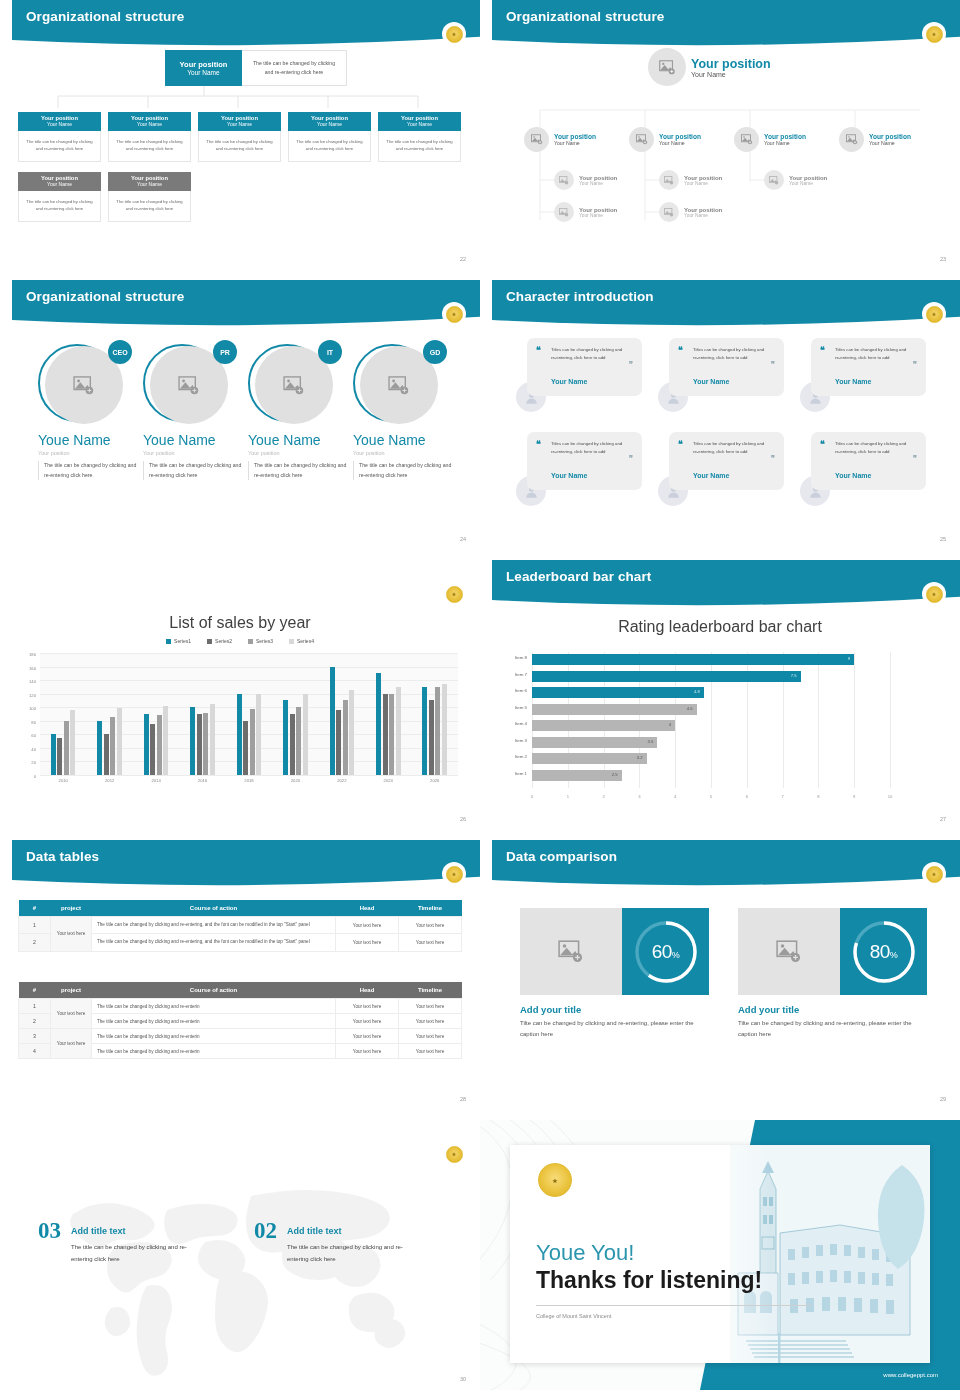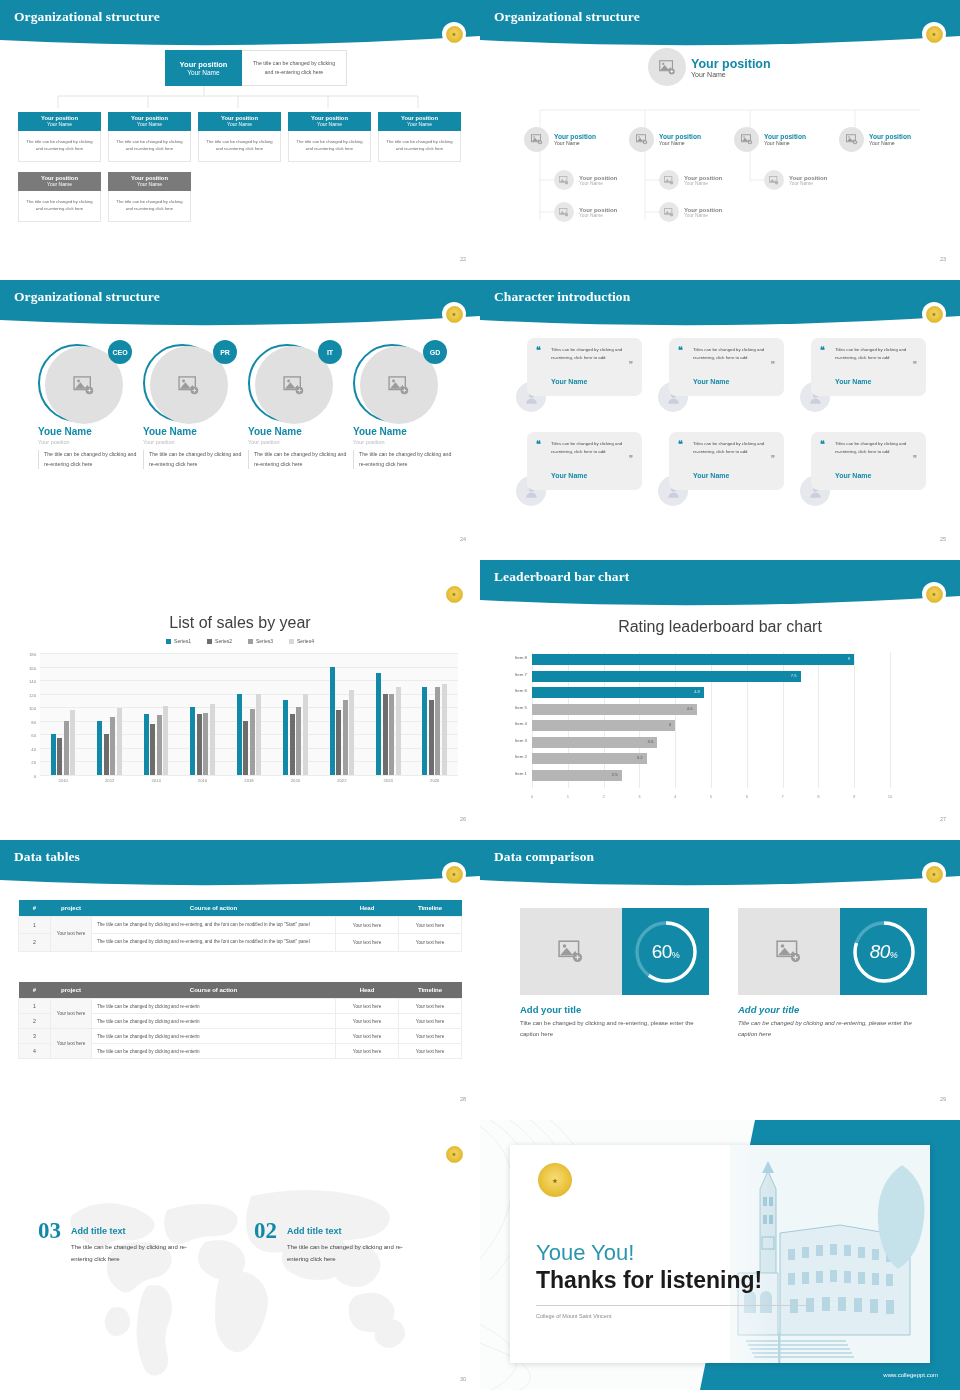--- a/index.html
+++ b/index.html
@@ -18,21 +18,21 @@
   .slide {
     position: relative;
     width: 480px; height: 270px;
     background: #ffffff;
     overflow: hidden;
     margin: 0;
   }
   .slide-inner { position: absolute; inset: 0; background: #fff; }
 
   
-  .hdr { position: absolute; left: 0; top: 0; width: 480px; height: 48px; overflow: visible; font-family: Liberation Serif, serif; }
+  .hdr { position: absolute; left: 12px; top: 0; width: 480px; height: 48px; overflow: visible; }
   .hdr svg { position: absolute; left: 0; top: 0; }
   .hdr-title {
     position: absolute; left: 14px; top: 9px;
     color: #ffffff; font-size: 13.5px; font-weight: bold;
     letter-spacing: .1px;
   }
   .seal {
     position: absolute; right: 14px; top: 22px;
     width: 24px; height: 24px; border-radius: 50%;
     background: #ffffff;
@@ -105,21 +105,21 @@
     position: absolute; left: 7px; top: 4px; width: 78px; height: 78px;
     border-radius: 50%; background: #e0e0e0;
     display: flex; align-items: center; justify-content: center;
   }
   .s3-badge {
     position: absolute; right: -2px; top: -2px; width: 24px; height: 24px;
     border-radius: 50%; background: #1289a7; color: #fff;
     display: flex; align-items: center; justify-content: center;
     font-size: 7px; font-weight: bold; z-index: 3;
   }
-  .s3-name { color: #1289a7; font-size: 10px; font-weight: bold; margin-top: 0; }
+  .s3-name { color: #1289a7; font-size: 14px; font-weight: normal; margin-top: 6px; }
   .s3-pos { color: #b9b9b9; font-size: 5.5px; margin-top: 2px; }
   .s3-desc {
     border-left: 1px solid #dedede; margin-top: 5px; padding-left: 5px;
     font-size: 5.2px; color: #555; line-height: 1.85;
   }
 
   
   .ci-card {
     position: absolute; width: 115px; height: 58px;
     background: #efefef; border-radius: 7px; z-index: 2;
@@ -997,21 +997,21 @@
             </svg>
             <div class="dc-val"><span>60</span><span class="pct">%</span></div>
           </div>
         </div>
         <div style="clear:both; padding-top:9px;">
           <div class="dc-title">Add your title</div>
           <div class="dc-desc">Tilte can be changed by clicking and re-entering, please enter the caption here</div>
         </div>
       </div>
 
-      <div class="dc-block" style="left:258px; top:68px; width:189px;font-style:italic;">
+      <div class="dc-block" style="left:258px; top:68px; width:189px;">
         <div style="overflow:hidden;">
           <div class="dc-img">
             <svg width="26" height="23" viewBox="0 0 24 21">
                 <rect x="1" y="1" width="18" height="14" fill="none" stroke="#9b9b9b" stroke-width="1.4"></rect>
                 <circle cx="6" cy="5.5" r="1.6" fill="#9b9b9b"></circle>
                 <path d="M2 14 L8 7 L13 13 L16 10 L18 14 Z" fill="#9b9b9b"></path>
                 <circle cx="18" cy="16" r="4.2" fill="#9b9b9b"></circle>
                 <path d="M18 13.8 V18.2 M15.8 16 H20.2" stroke="#e3e3e3" stroke-width="1.2"></path>
               </svg>
           </div>

